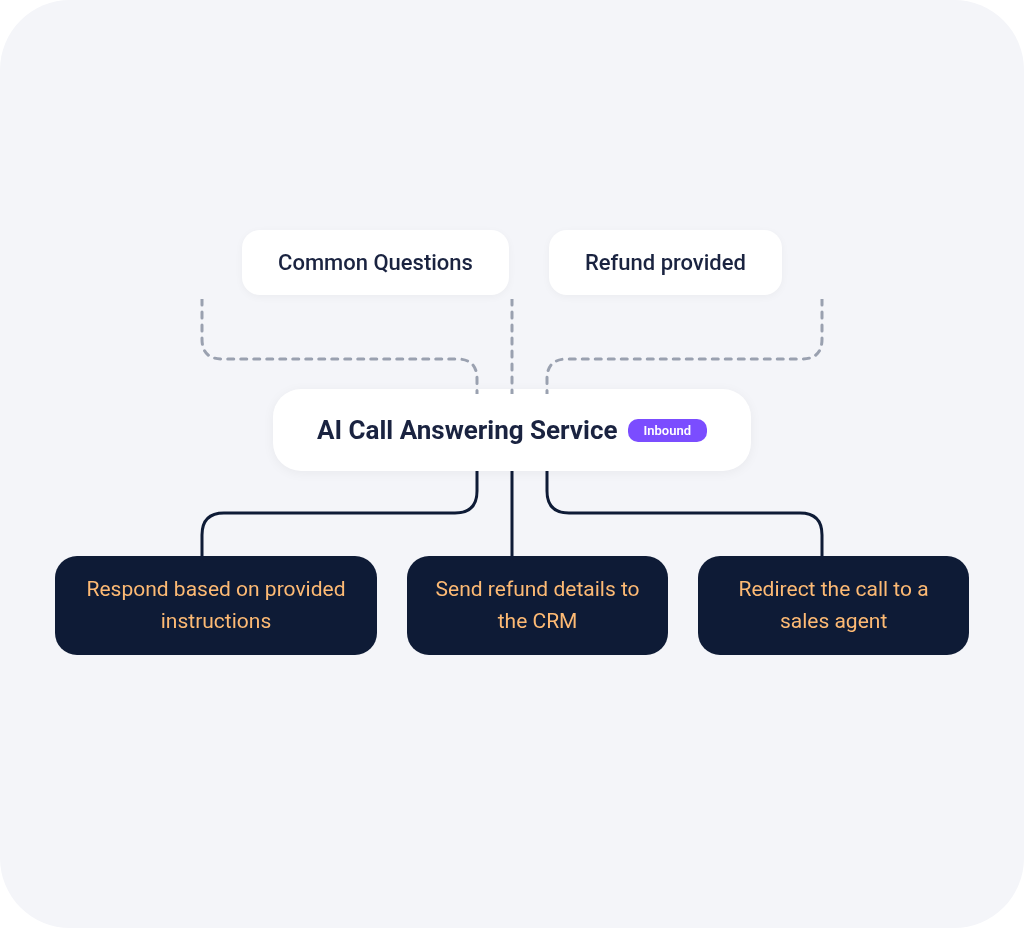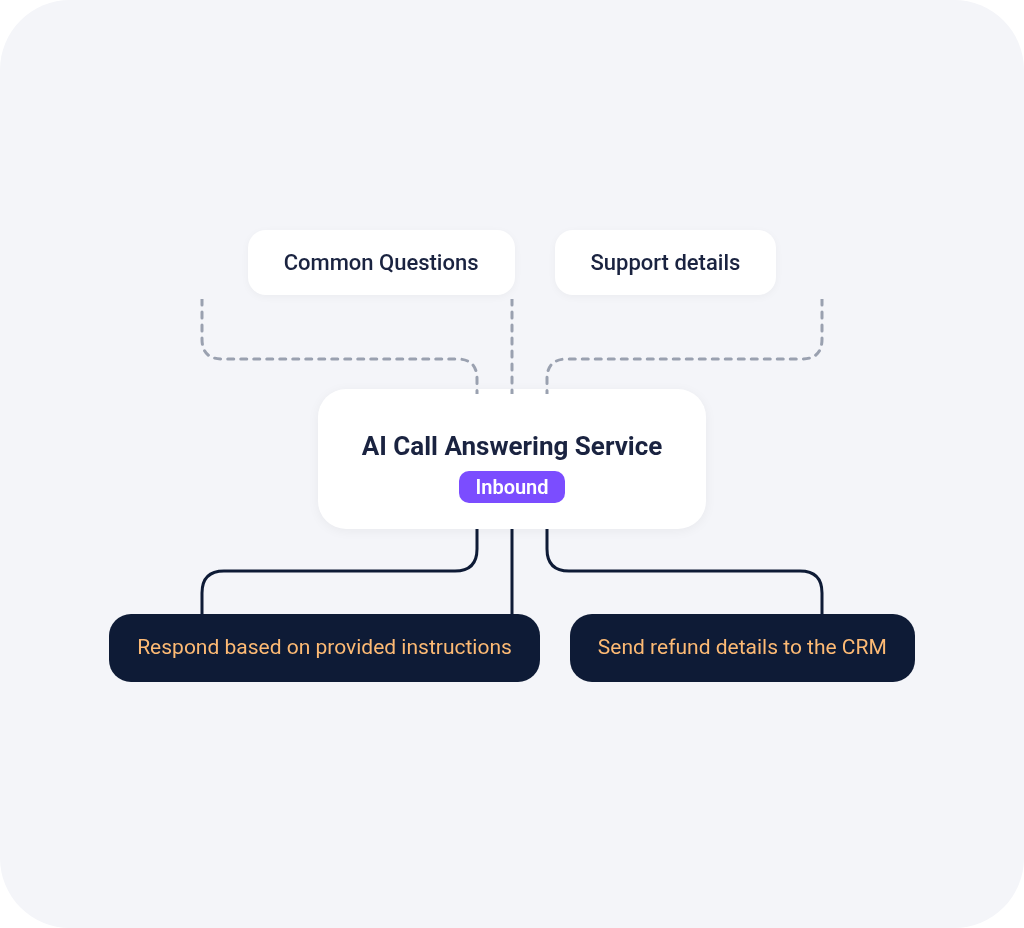--- a/index.html
+++ b/index.html
@@ -52,36 +52,36 @@
     }
     .connectors-top svg {
       position: absolute;
       left: 50%;
       transform: translateX(-50%);
       top: 0;
     }
     .center-card {
       background: #ffffff;
       border-radius: 28px;
-      padding: 42px 44px 26px 44px;
+      padding: 26px 44px 26px 44px;
       display: flex;
-      flex-direction: column;
+      flex-direction: row;
       align-items: center;
       gap: 10px;
       box-shadow: 0 2px 12px rgba(0,0,0,0.05);
     }
     .center-title {
       font-size: 26px;
       font-weight: 700;
       color: #1a2340;
     }
     .badge {
       background: #7b4dff;
       color: #ffffff;
-      font-size: 20px;
+      font-size: 13px;
       font-weight: 600;
       padding: 4px 16px;
       border-radius: 10px;
     }
     .connectors-bottom {
       position: relative;
       width: 100%;
       height: 85px;
     }
     .connectors-bottom svg {
@@ -112,21 +112,21 @@
 </head>
 <body>
 
 <div class="container">
 
   <div class="top-row">
     <div class="input-card">
       <span>Common Questions</span>
     </div>
     <div class="input-card">
-      <span>Support details</span>
+      <span>Refund provided</span>
     </div>
   </div>
 
   <div class="connectors-top">
     <svg width="900" height="95" viewBox="0 0 900 95">
 
       <path d="M 140 0 L 140 40 Q 140 60 160 60 L 395 60 Q 415 60 415 80 L 415 95" stroke="#9aa1b0" stroke-width="3" stroke-dasharray="6,7" fill="none" stroke-linecap="round"></path>
 
       <path d="M 450 0 L 450 95" stroke="#9aa1b0" stroke-width="3" stroke-dasharray="6,7" fill="none" stroke-linecap="round"></path>
 
@@ -150,15 +150,18 @@
     </svg>
   </div>
 
   <div class="bottom-row">
     <div class="output-card">
       <span>Respond based on provided instructions</span>
     </div>
     <div class="output-card">
       <span>Send refund details to the CRM</span>
     </div>
+    <div class="output-card">
+      <span>Redirect the call to a sales agent</span>
+    </div>
   </div>
 
 </div>
 
 </body></html>

